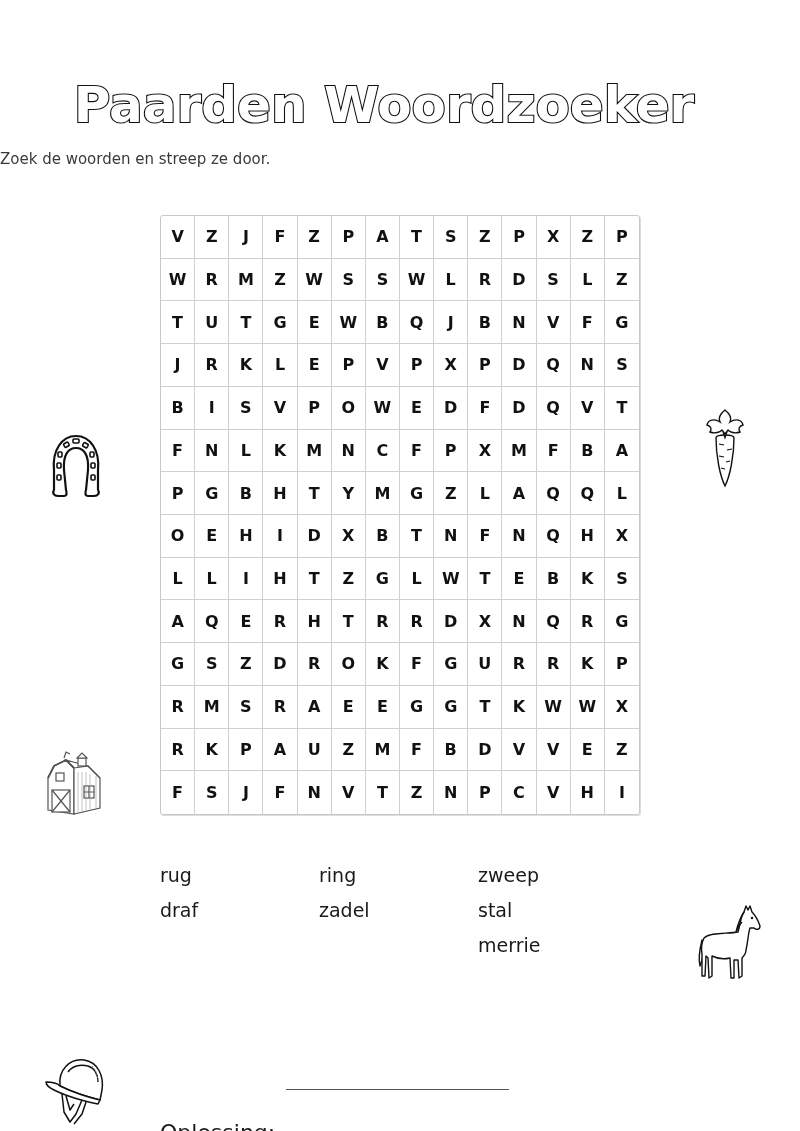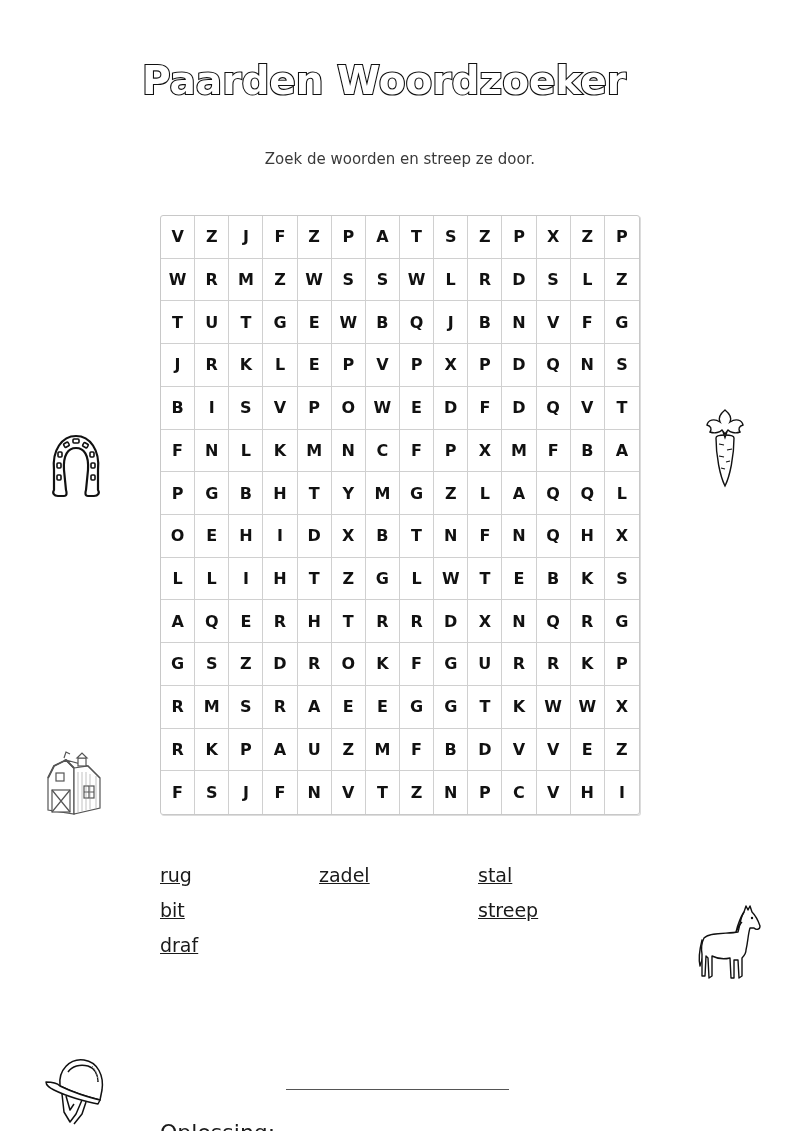--- a/index.html
+++ b/index.html
@@ -1,47 +1,47 @@
 <!DOCTYPE html>
 <html><head>
 <meta charset="utf-8">
 <style>
   html, body { margin: 0; padding: 0; background: #ffffff; }
   body { width: 800px; height: 1131px; position: relative; overflow: hidden; font-family: "DejaVu Sans", sans-serif; color: #1a1a1a; }
   .title {
-    position: absolute; left: 0; top: 58px; width: 768px; text-align: center;
-    font-family: "DejaVu Sans", sans-serif; font-weight: bold; font-size: 39px;
+    position: absolute; left: 0; top: 76px; width: 768px; text-align: center;
+    font-family: "DejaVu Sans", sans-serif; font-weight: bold; font-size: 50px;
     letter-spacing: 0px; color: #ffffff;
     -webkit-text-stroke: 2.2px #111;
     paint-order: stroke fill;
     text-shadow: 0 0 0 #111;
   }
   .subtitle {
-    position: absolute; left: 0; top: 150px; width: 800px; text-align: center;
+    position: absolute; left: 0; top: 150px; width: 800px; 
     font-family: "DejaVu Sans", sans-serif; font-size: 15px; color: #3a3a3a;
   }
   .grid {
     position: absolute; left: 160px; top: 215px; width: 480px; height: 600px;
     border: 1.5px solid #c8c8c8; border-radius: 3px; box-sizing: border-box;
     display: grid; grid-template-columns: repeat(14, 1fr); grid-template-rows: repeat(14, 1fr);
     box-shadow: 1px 1px 0 #dcdcdc;
   }
   .cell {
     display: flex; align-items: center; justify-content: center;
     border-right: 1px solid #d0d0d0; border-bottom: 1px solid #d0d0d0;
     font-family: "DejaVu Sans", sans-serif; font-weight: bold; font-size: 16px; color: #111;
     box-sizing: border-box;
   }
   .cell.lastcol { border-right: none; }
   .cell.lastrow { border-bottom: none; }
   .words {
     position: absolute; left: 160px; top: 858px; width: 480px;
     display: grid; grid-template-columns: 159px 159px 159px;
   }
-  .col { display: flex; flex-direction: column; text-decoration: underline; }
+  .col { display: flex; flex-direction: column; }
   .word { font-family: "DejaVu Sans", sans-serif; font-size: 19px; line-height: 35px; height: 35px; color: #1a1a1a; }
   .solution-label {
     position: absolute; left: 160px; top: 1120px;
     font-family: "DejaVu Sans", sans-serif; font-size: 22px; color: #1a1a1a;
   }
   .solution-line {
     position: absolute; left: 286px; top: 1089px; width: 223px; height: 0;
     border-top: 1.5px solid #555;
   }
   .deco { position: absolute; }
@@ -318,26 +318,27 @@
     <path d="M20 42 L22 60 L28 70 L34 62 L40 48" fill="none"></path>
     <path d="M24 44 L28 58 L32 52" fill="none"></path>
     <path d="M44 50 L40 62 L32 72" fill="none"></path>
   </g>
   <path d="M50 14 C54 18 56 24 56 30" stroke="#777" stroke-width="1" fill="none" stroke-dasharray="1.5 1.5"></path>
 </svg>
 
 <div class="words">
   <div class="col">
     <div class="word">rug</div>
-    <div class="word">bit</div>
     <div class="word">draf</div>
   </div>
   <div class="col">
+    <div class="word">ring</div>
     <div class="word">zadel</div>
   </div>
   <div class="col">
+    <div class="word">zweep</div>
     <div class="word">stal</div>
-    <div class="word">streep</div>
+    <div class="word">merrie</div>
   </div>
 </div>
 
 <div class="solution-label">Oplossing:</div>
 <div class="solution-line"></div>
 
 </body></html>

